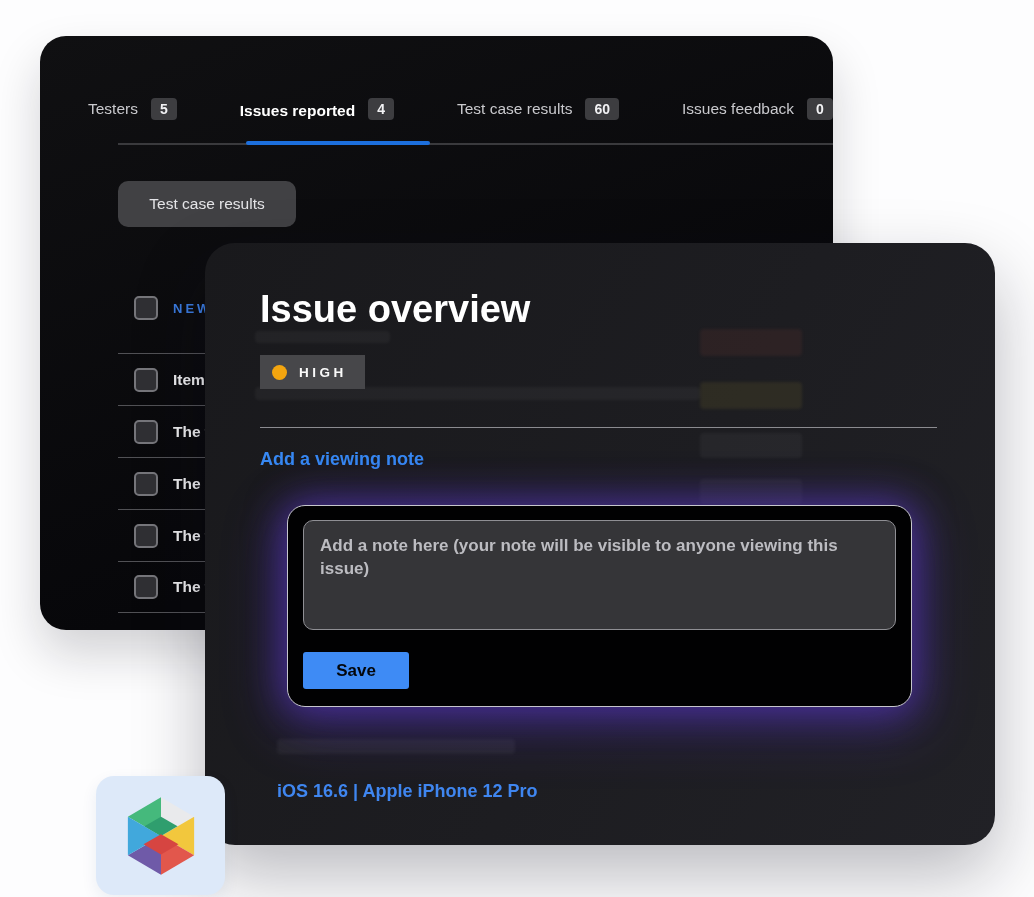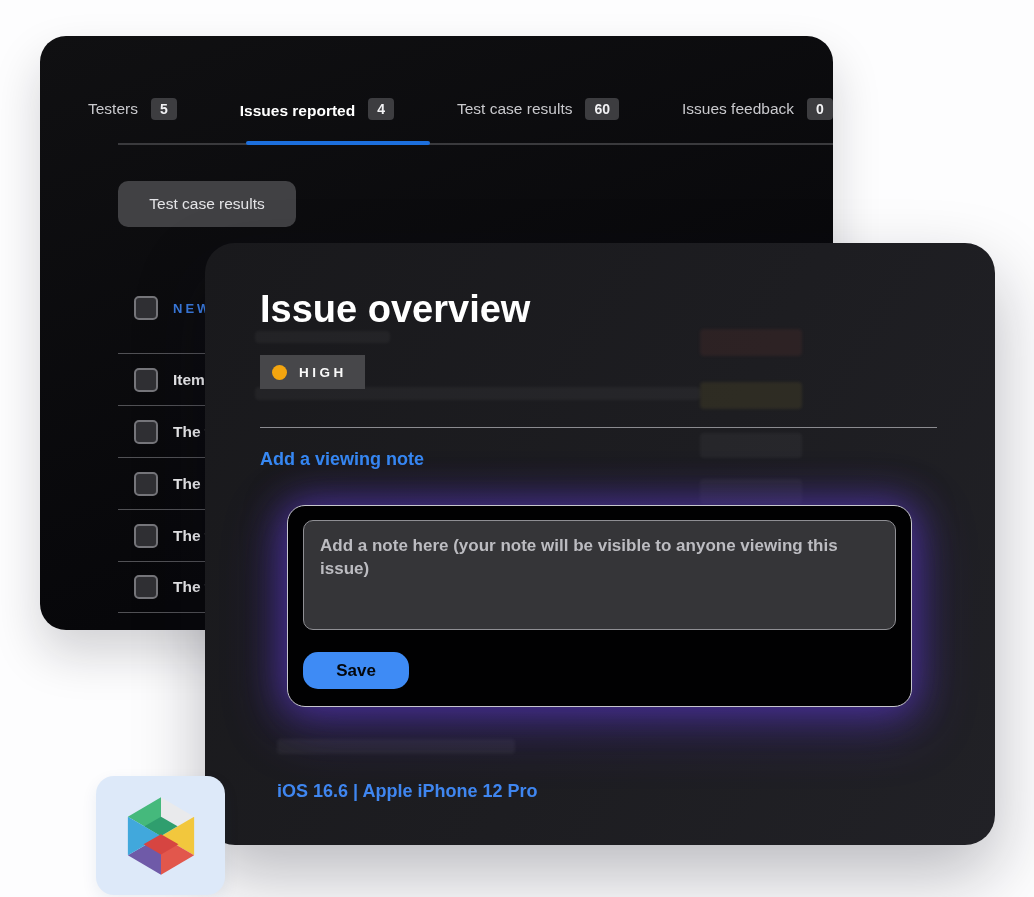--- a/index.html
+++ b/index.html
@@ -47,21 +47,21 @@
     color:#3788f3; cursor:pointer; }
   .note-box { position:absolute; left:82px; top:262px; width:625px; height:202px;
     background:#010102; border:1px solid #c6c6cc; border-radius:18px;
     box-shadow:0 0 36px 4px rgba(104,63,228,.5), 0 14px 55px 10px rgba(84,48,208,.32); }
   .note-textarea { position:absolute; left:15px; top:14px; width:593px; height:110px;
     background:#353538; border:1px solid #8f8f94; border-radius:10px; resize:none;
     padding:13px 16px; font-family:"Liberation Sans","DejaVu Sans",sans-serif;
     font-size:17px; font-weight:600; color:#e8e8ea; line-height:1.38; outline:none; }
   .note-textarea::placeholder { color:#bcbcc1; opacity:1; }
   .save-button { position:absolute; left:15px; bottom:17px; width:106px; height:37px;
-    background:#3e8bf5; border:none; border-radius:15px; color:#04070b; font-size:17px;
+    background:#3e8bf5; border:none; border-radius:3px; color:#04070b; font-size:17px;
     font-weight:700; font-family:"Liberation Sans","DejaVu Sans",sans-serif; cursor:pointer; }
   .device-info { position:absolute; left:72px; top:538px; font-size:18px; font-weight:700; color:#3f86f0; }
 
   
   .ghost { position:absolute; filter:blur(1.5px); border-radius:4px; }
   .ghost-line-a { left:50px; top:88px;  width:135px; height:12px; background:rgba(255,255,255,.045); }
   .ghost-line-b { left:50px; top:144px; width:445px; height:13px; background:rgba(255,255,255,.045); }
   .ghost-line-c { left:72px; top:496px; width:238px; height:15px; background:rgba(255,255,255,.05); }
   .ghost-box-1  { left:495px; top:86px;  width:102px; height:27px; background:rgba(190,80,70,.10); }
   .ghost-box-2  { left:495px; top:139px; width:102px; height:27px; background:rgba(200,180,60,.10); }

